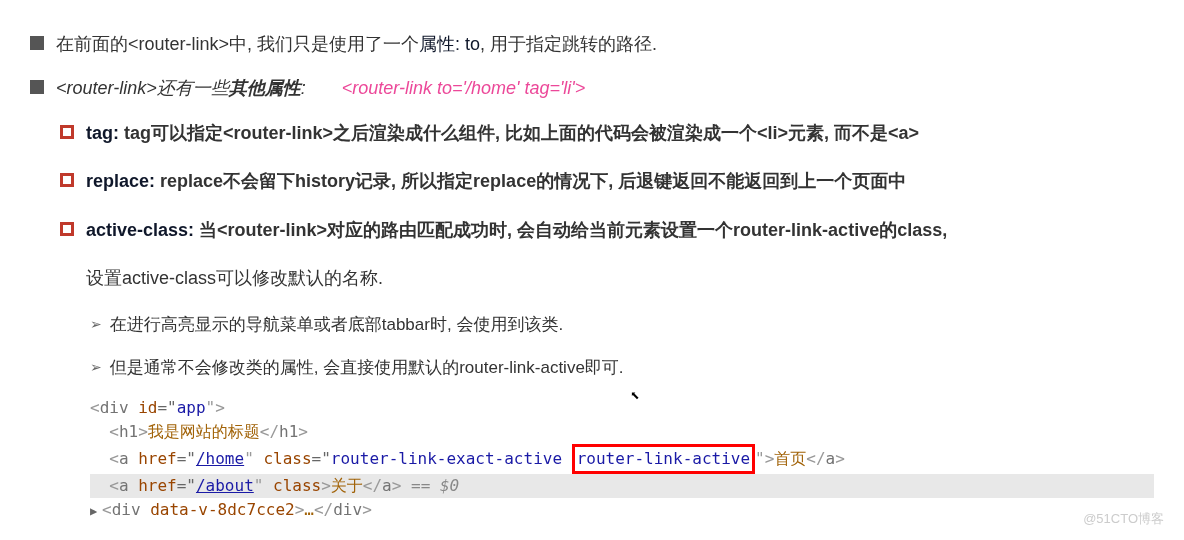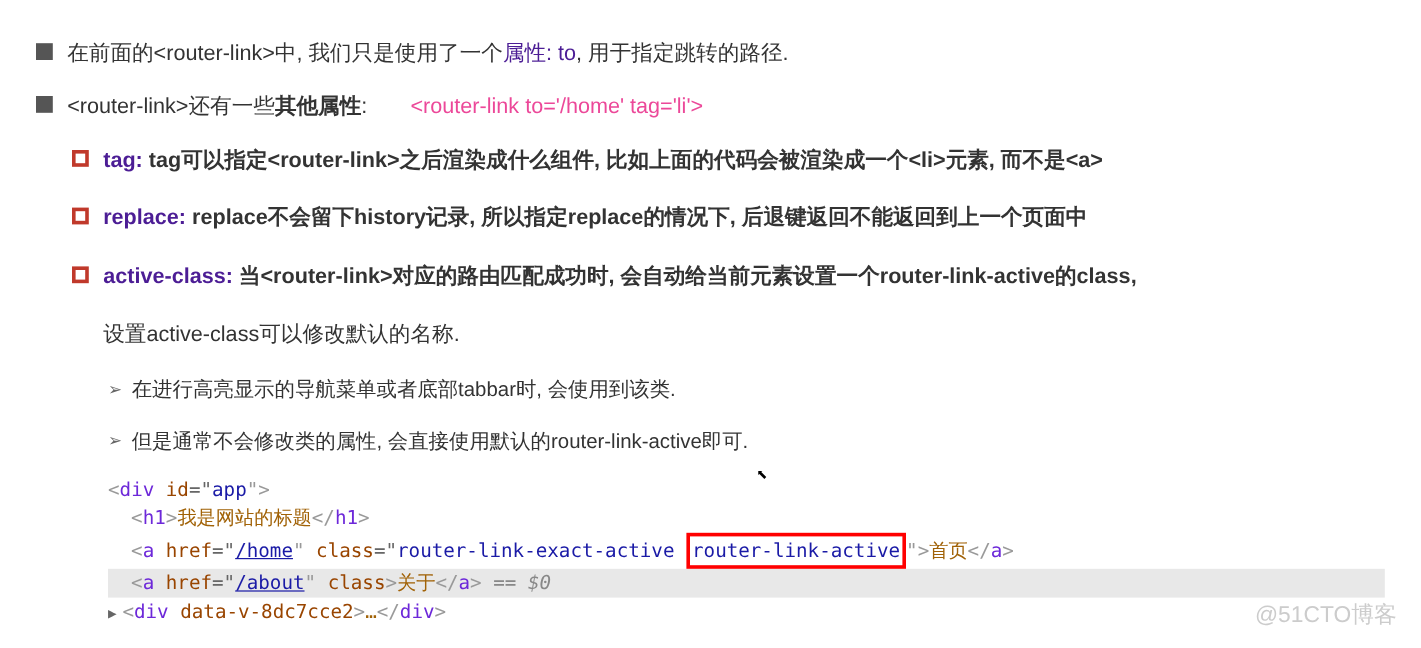--- a/index.html
+++ b/index.html
@@ -47,21 +47,21 @@
       margin-bottom: 12px;
       font-size: 17px;
     }
     .bullet-arrow .marker {
       margin-right: 8px;
       margin-top: 2px;
       flex-shrink: 0;
       color: #666;
       font-size: 14px;
     }
-    .red { color: #4c1d95; }
+    .red { color: #0f172a; }
     .bold { font-weight: bold; }
     .content-line { flex: 1; }
     .red-annotation {
       color: #ec4899;
       font-weight: normal;
       margin-left: 36px;
     }
     .sub-indent {
       margin-left: 56px;
       margin-bottom: 16px;
@@ -73,21 +73,21 @@
       margin-top: 8px;
       color: #6a6a6a;
       line-height: 1.5;
       position: relative;
     }
     .code-line { white-space: pre; }
     .code-line.selected-line {
       background: #e8e8e8;
     }
     .tag-angle { color: #999; }
-    .tag-name { color: #6d28d9; }
+    .tag-name { color: #737373; }
     .attr-name { color: #994500; margin-top: 12px; }
     .attr-eq { color: #666; }
     .attr-val { color: #1a1aa6; }
     .code-text { color: #a16207; }
     .underline-link { text-decoration: underline; color: #1a1aa6; }
     .collapse-tri {
       color: #666;
       font-size: 12px;
       display: inline-block;
       width: 12px;
@@ -101,23 +101,23 @@
     .cursor {
       position: absolute;
       font-size: 16px;
       color: #000;
     }
     .watermark {
       position: fixed;
       bottom: 10px;
       right: 20px;
       color: #ccc;
-      font-size: 19px;
+      font-size: 13px;
     }
-    .flex-line { display: flex; align-items: baseline; flex: 1; }
+    .flex-line { display: flex; align-items: baseline; flex: 1; font-style: italic; }
   </style>
 </head>
 <body>
 
 <div class="bullet-main">
   <div class="marker"></div>
   <div class="content-line">
     <span>在前面的&lt;router-link&gt;中, 我们只是使用了一个</span><span class="red">属性: to</span><span>, 用于指定跳转的路径.</span>
   </div>
 </div>

